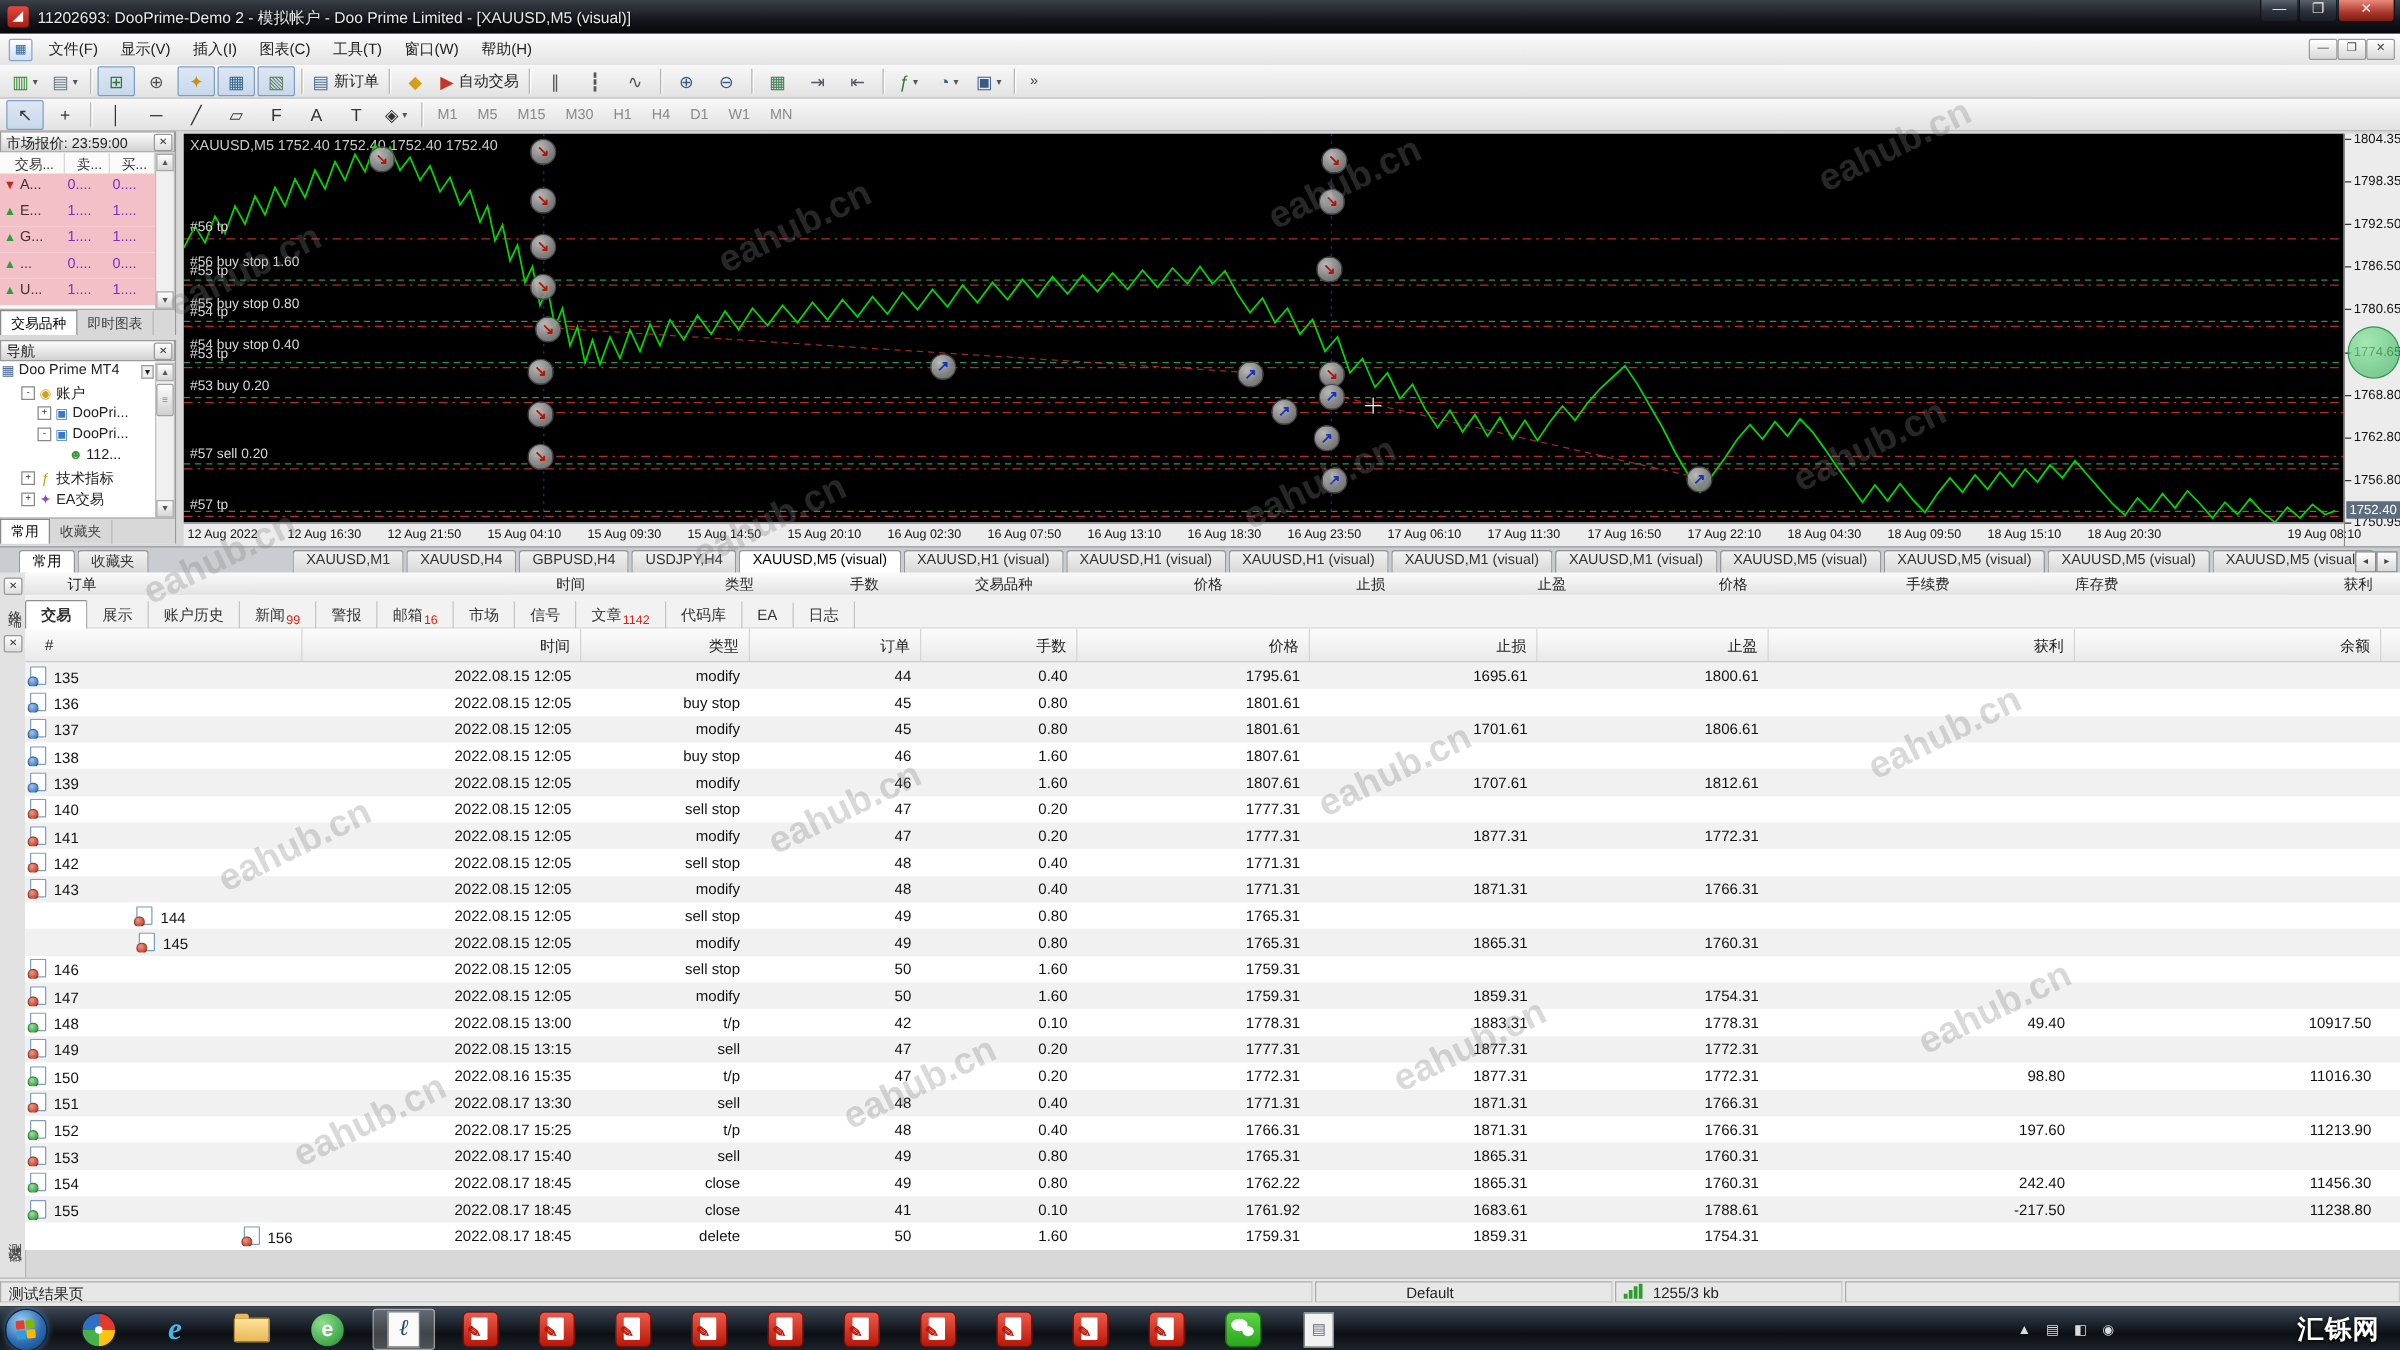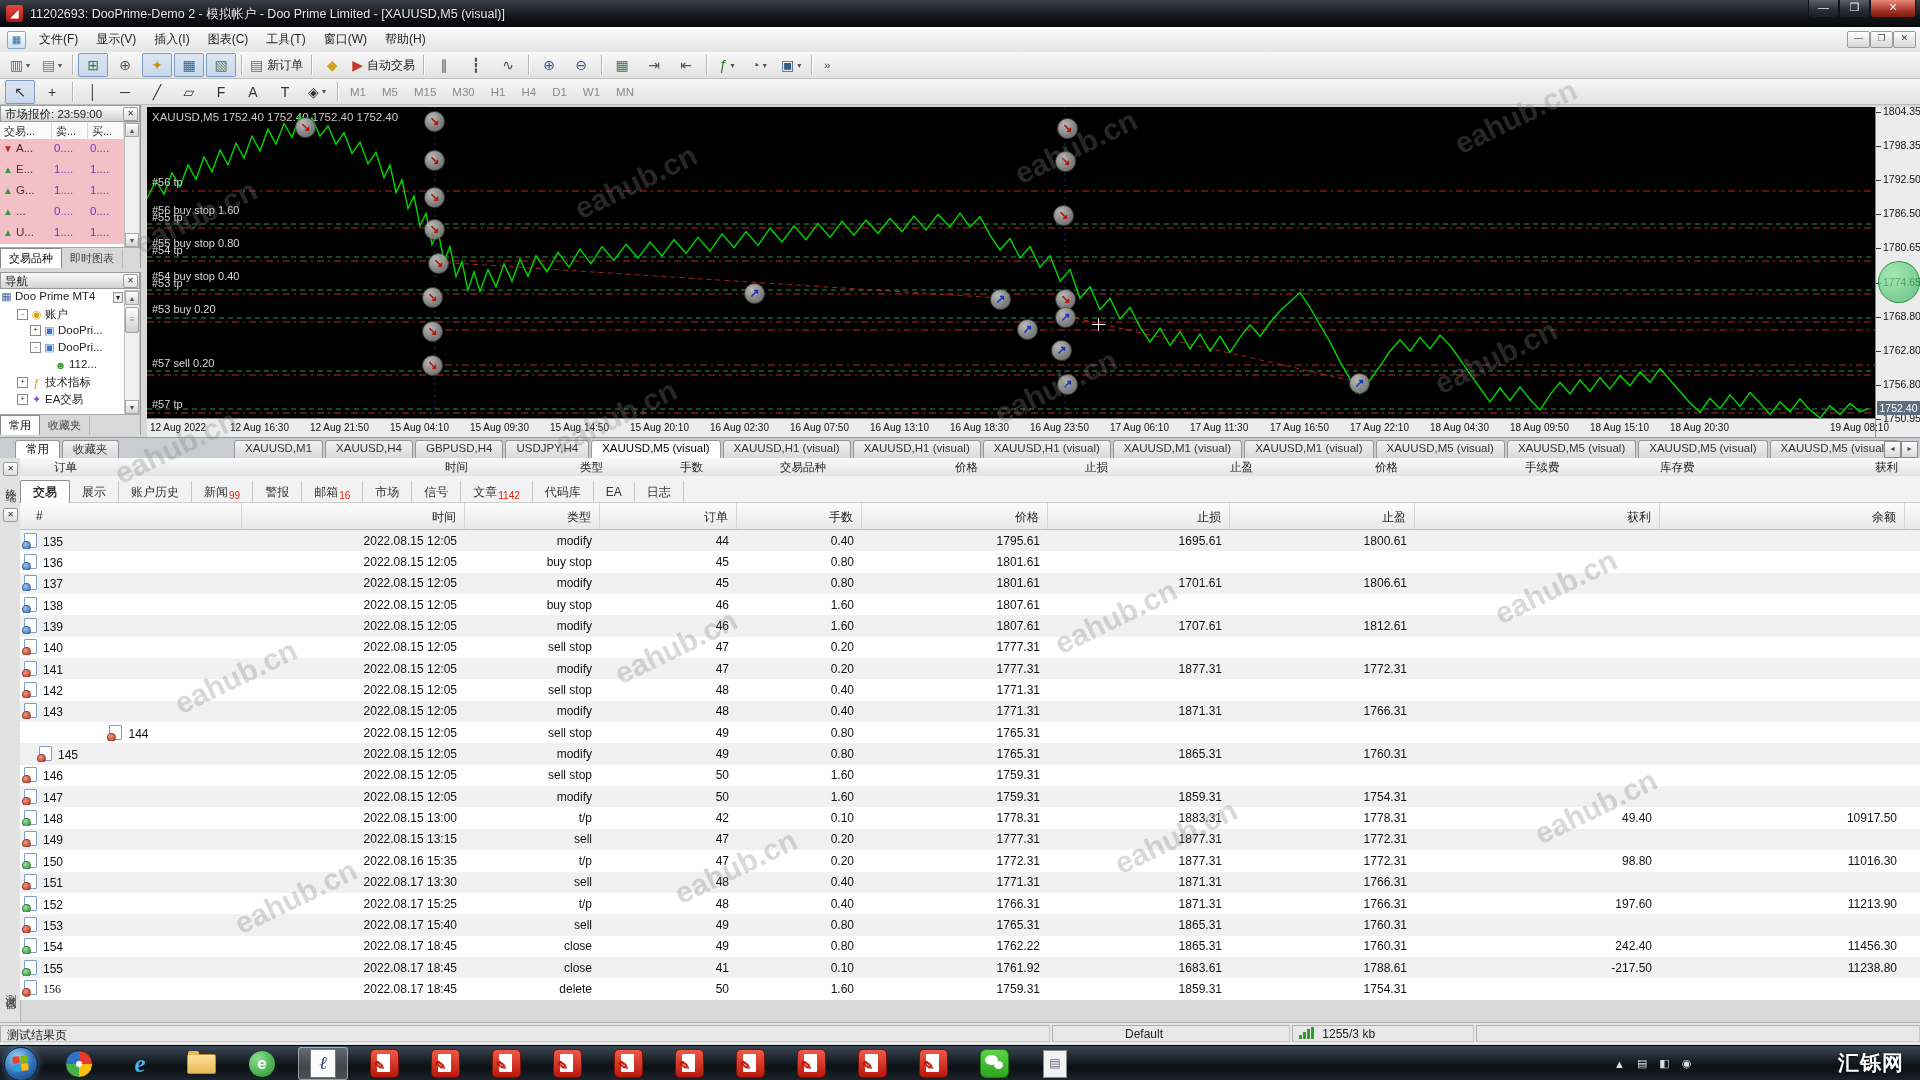--- a/index.html
+++ b/index.html
@@ -38,21 +38,21 @@
   .tbtn .dd{margin-left:3px;font-size:8px;color:#555;}
   .tsep{width:1px;height:20px;background:#b5b5b5;margin:0 4px;box-shadow:1px 0 0 #fff;}
   .pbtn{display:inline-block;padding:2px 6px;margin:0 1px;color:#8a8a8a;font-size:11.5px;border:1px solid transparent;}
   
   .panel-head{background:linear-gradient(#fdfdfd,#d2d2d2);border:1px solid #9a9a9a;
     font-size:11.5px;color:#222;padding:1px 4px;box-sizing:border-box;height:17px;}
   .closex{position:absolute;width:13px;height:12px;border:1px solid #9a9a9a;background:linear-gradient(#fff,#ddd);
     font-size:8px;line-height:11px;text-align:center;color:#333;border-radius:2px;}
   #mw-panel{left:0;top:105px;width:140px;height:163px;background:#fff;border-right:1px solid #9a9a9a;}
   .mw-cols{position:absolute;left:0;top:17px;width:124px;height:17px;border-bottom:1px solid #c9c9c9;background:#fafafa;}
-  .mw-cols span{display:inline-block;font-size:11px;color:#333;padding:2px 0 0 4px;box-sizing:border-box;border-right:1px solid #d8d8d8;height:17px;}
+  .mw-cols span{display:inline-block;font-size:11px;color:#333;padding:2px 0 0 4px;box-sizing:border-box;border-right:1px solid #d8d8d8;height:17px;text-align:center;}
   .mwrow{position:absolute;left:0;width:124px;height:21px;background:#f3c0c8;border-bottom:1px solid #fff;}
   .mwrow .ar{position:absolute;left:3px;top:4px;font-size:10px;}
   .mwrow .sym{position:absolute;left:16px;top:3px;color:#40302a;font-size:11.5px;}
   .mwrow .b1{position:absolute;left:54px;top:3px;color:#7b2fbe;font-size:11.5px;}
   .mwrow .b2{position:absolute;left:90px;top:3px;color:#7b2fbe;font-size:11.5px;}
   .ptabs{position:absolute;left:0;bottom:0;height:20px;width:140px;background:#d8d8d8;border-top:1px solid #aaa;}
   .ptab{display:inline-block;font-size:11px;padding:2px 8px;color:#444;border-right:1px solid #b5b5b5;}
   .ptab.act{background:#fff;border:1px solid #8a8a8a;border-bottom:none;color:#000;}
   #nav-panel{left:0;top:272px;width:140px;height:163px;background:#fff;border-right:1px solid #9a9a9a;}
   .tree{position:absolute;left:0;top:18px;width:124px;}
@@ -668,21 +668,21 @@
           <div style="width: 135px;">sell stop</div>
           <div style="width: 137px;">49</div>
           <div style="width: 125px;">0.80</div>
           <div style="width: 186px;">1765.31</div>
           <div style="width: 182px;"></div>
           <div style="width: 185px;"></div>
           <div style="width: 245px;"></div>
           <div style="width: 245px;"></div>
         </div>
         <div class="trow odd">
-          <div style="width: 222px; text-align: left; padding-left: 19px;"><span class="docico"><i class="dot-r"></i></span>145</div>
+          <div style="width: 222px; text-align: center; padding-left: 8px;"><span class="docico"><i class="dot-r"></i></span>145</div>
           <div style="width: 223px;">2022.08.15 12:05</div>
           <div style="width: 135px;">modify</div>
           <div style="width: 137px;">49</div>
           <div style="width: 125px;">0.80</div>
           <div style="width: 186px;">1765.31</div>
           <div style="width: 182px;">1865.31</div>
           <div style="width: 185px;">1760.31</div>
           <div style="width: 245px;"></div>
           <div style="width: 245px;"></div>
         </div>
@@ -800,21 +800,21 @@
           <div style="width: 135px;">close</div>
           <div style="width: 137px;">41</div>
           <div style="width: 125px;">0.10</div>
           <div style="width: 186px;">1761.92</div>
           <div style="width: 182px;">1683.61</div>
           <div style="width: 185px;">1788.61</div>
           <div style="width: 245px;">-217.50</div>
           <div style="width: 245px;">11238.80</div>
         </div>
         <div class="trow">
-          <div style="width: 222px; text-align: left; padding-left: 4px; font-family: Liberation Serif, serif;"><span class="docico"><i class="dot-r"></i></span>156</div>
+          <div style="width: 222px; text-align: right; padding-left: 4px;"><span class="docico"><i class="dot-r"></i></span>156</div>
           <div style="width: 223px;">2022.08.17 18:45</div>
           <div style="width: 135px;">delete</div>
           <div style="width: 137px;">50</div>
           <div style="width: 125px;">1.60</div>
           <div style="width: 186px;">1759.31</div>
           <div style="width: 182px;">1859.31</div>
           <div style="width: 185px;">1754.31</div>
           <div style="width: 245px;"></div>
           <div style="width: 245px;"></div>
         </div>

